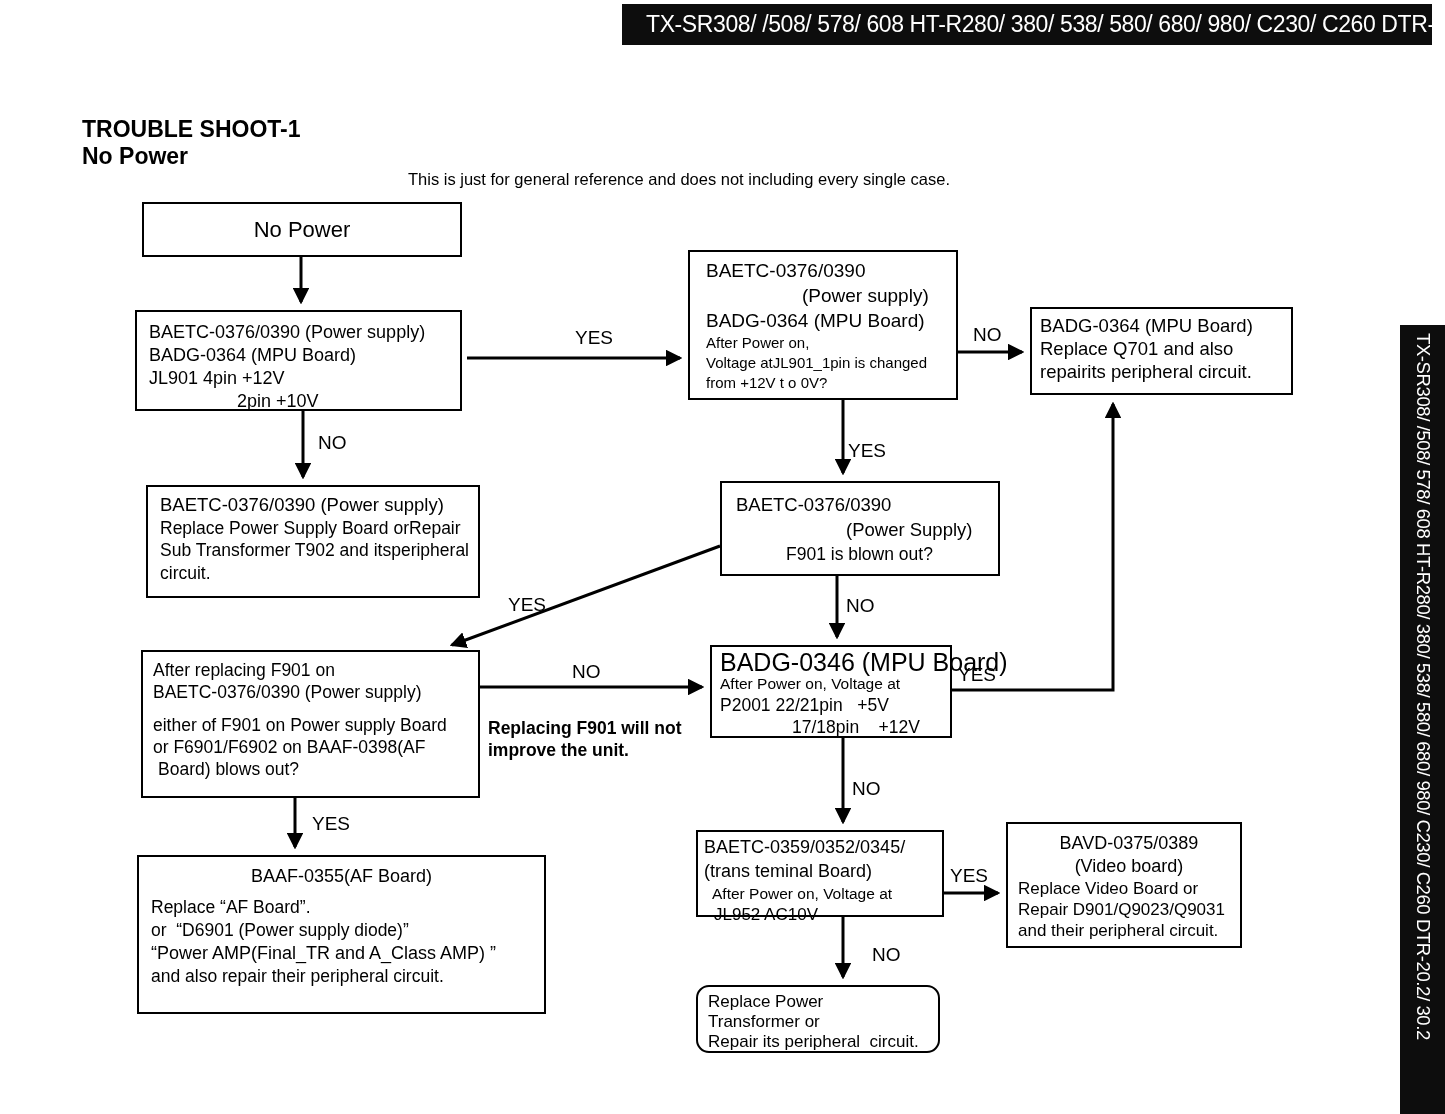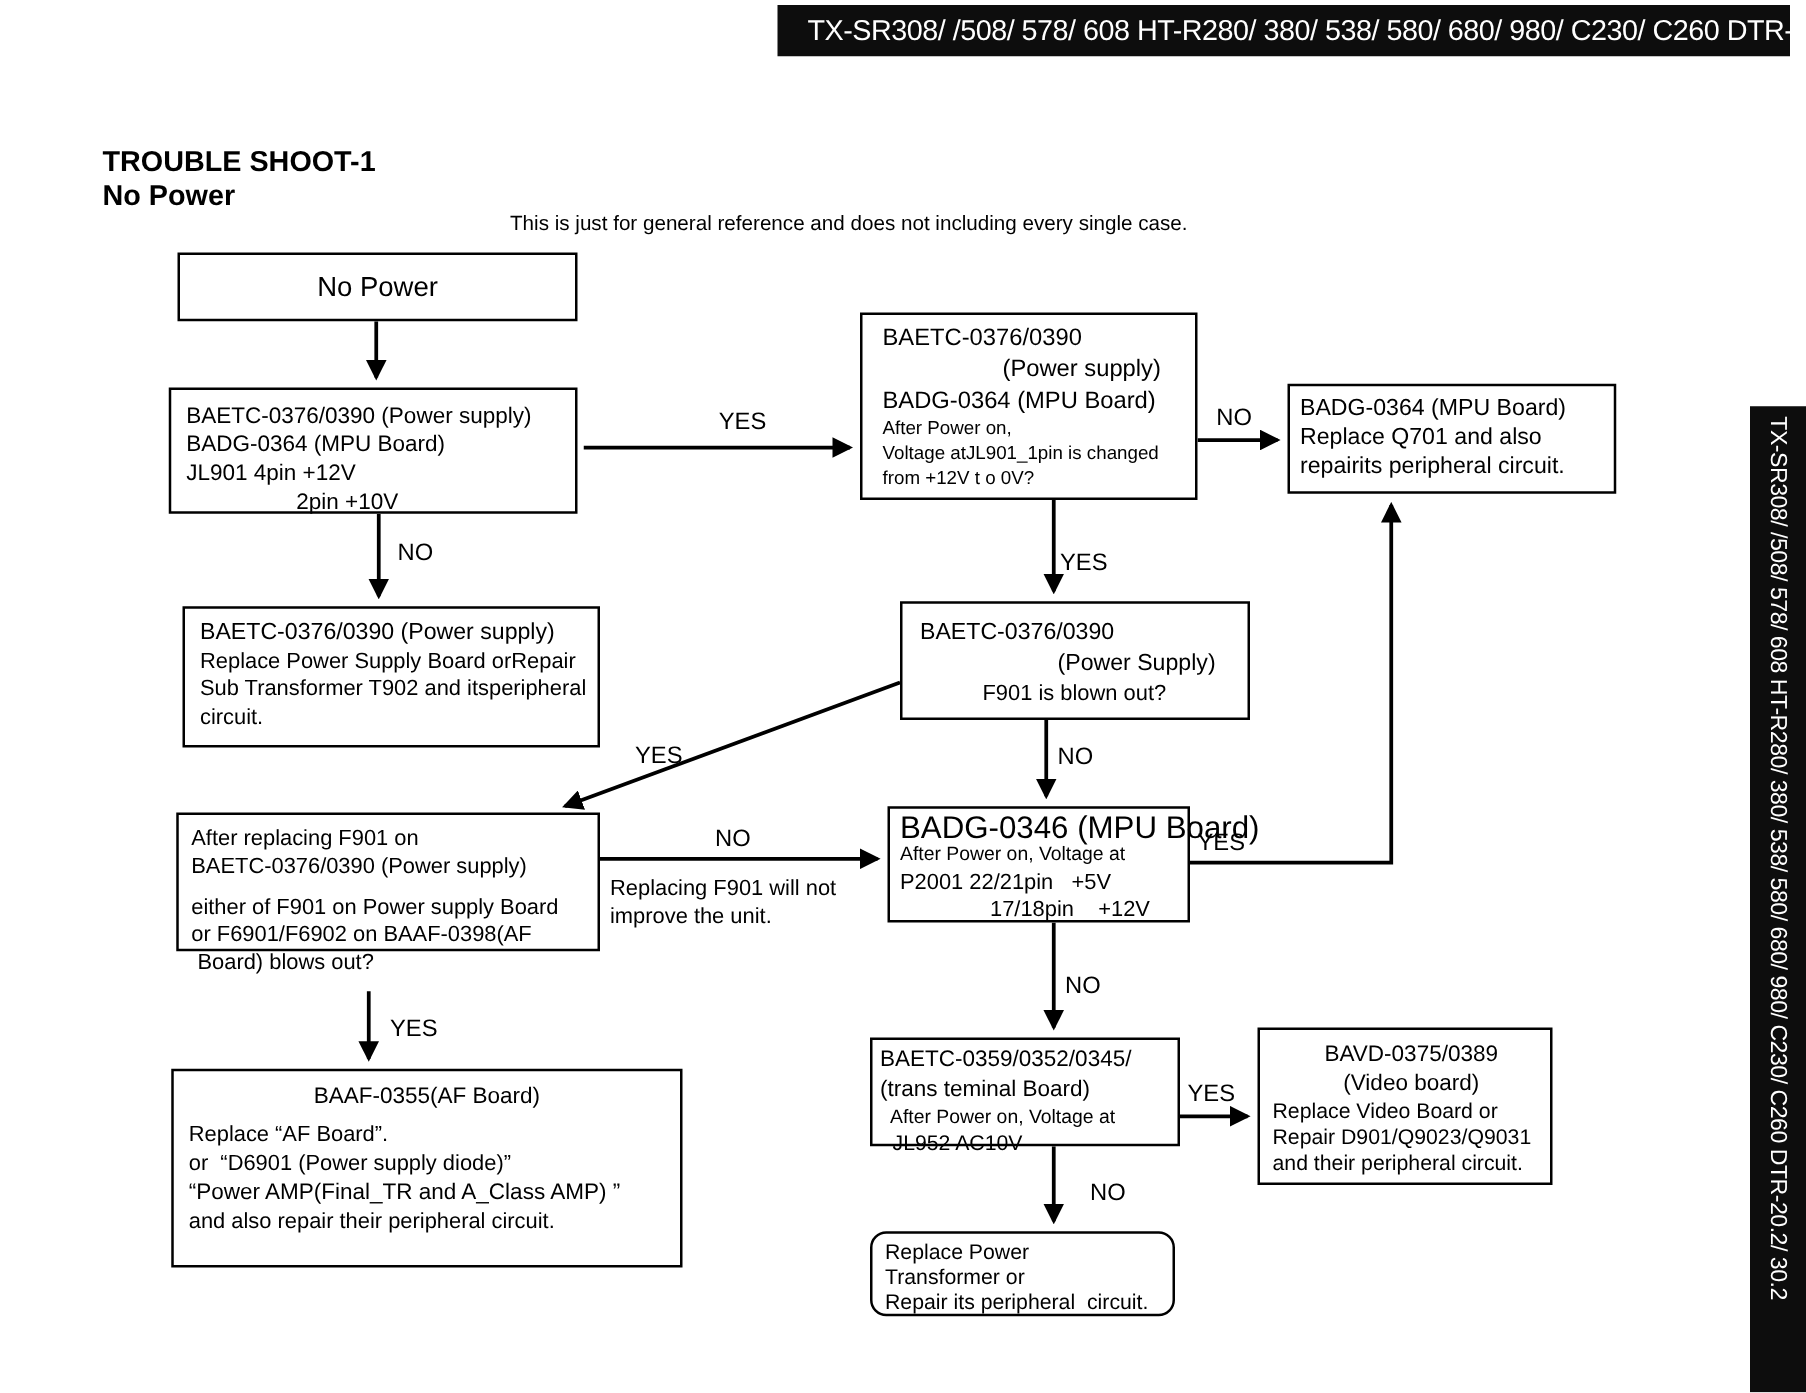--- a/index.html
+++ b/index.html
@@ -28,21 +28,21 @@
   .b-1pin{left:688px;top:250px;width:270px;height:150px;padding:6px 0 0 16px;}
   .b-1pin .big{font-size:19px;line-height:25px;}
   .b-1pin .indr{padding-left:96px;}
   .b-1pin .small{font-size:15px;line-height:20px;}
   .b-q701{left:1030px;top:307px;width:263px;height:88px;padding:5px 0 0 8px;font-size:18.5px;line-height:23px;}
   .b-psu{left:146px;top:485px;width:334px;height:113px;padding:7px 0 0 12px;font-size:17.5px;line-height:22.5px;}
   .b-psu .big{font-size:18.5px;}
   .b-f901{left:720px;top:481px;width:280px;height:95px;padding:9px 0 0 14px;font-size:18.5px;line-height:25px;}
   .b-f901 .indr{padding-left:110px;}
   .b-f901 .q{font-size:17.5px;padding-left:50px;}
-  .b-af341{left:141px;top:650px;width:339px;height:111px;padding:7px 0 0 10px;font-size:17.5px;line-height:22px;}
+  .b-af341{left:141px;top:650px;width:339px;height:148px;padding:7px 0 0 10px;font-size:17.5px;line-height:22px;}
   .b-af341 .gap{margin-top:11px;}
   .b-af341 .ind{padding-left:5px;}
   .b-p2001{left:710px;top:645px;width:242px;height:93px;padding:3px 0 0 8px;}
   .b-p2001 .big{font-size:25px;line-height:24px;}
   .b-p2001 .small{font-size:15.5px;line-height:20px;}
   .b-p2001 .mid{font-size:17.5px;line-height:22px;}
   .b-p2001 .ind{padding-left:72px;}
   .b-af355{left:137px;top:855px;width:409px;height:159px;padding:8px 0 0 12px;font-size:17.5px;line-height:23px;}
   .b-af355 .head{text-align:center;font-size:18px;padding-right:12px;}
   .b-af355 .gap{margin-top:8px;}
@@ -101,21 +101,21 @@
   <span class="lbl" style="left:848px;top:440px;">YES</span>
   <span class="lbl" style="left:508px;top:594px;">YES</span>
   <span class="lbl" style="left:846px;top:595px;">NO</span>
   <span class="lbl" style="left:572px;top:661px;">NO</span>
   <span class="lbl" style="left:958px;top:664px;">YES</span>
   <span class="lbl" style="left:312px;top:813px;">YES</span>
   <span class="lbl" style="left:852px;top:778px;">NO</span>
   <span class="lbl" style="left:950px;top:865px;">YES</span>
   <span class="lbl" style="left:872px;top:944px;">NO</span>
 
-  <div class="freetext" style="left:488px;top:699px;">
+  <div class="freetext" style="left:488px;top:717px;font-weight:bold;">
     <div>Replacing F901 will not</div>
     <div>improve the unit.</div>
   </div>
 
   <div class="box b-start">
     <div>No Power</div>
   </div>
 
   <div class="box b-jl901">
     <div>BAETC-0376/0390 (Power supply)</div>

